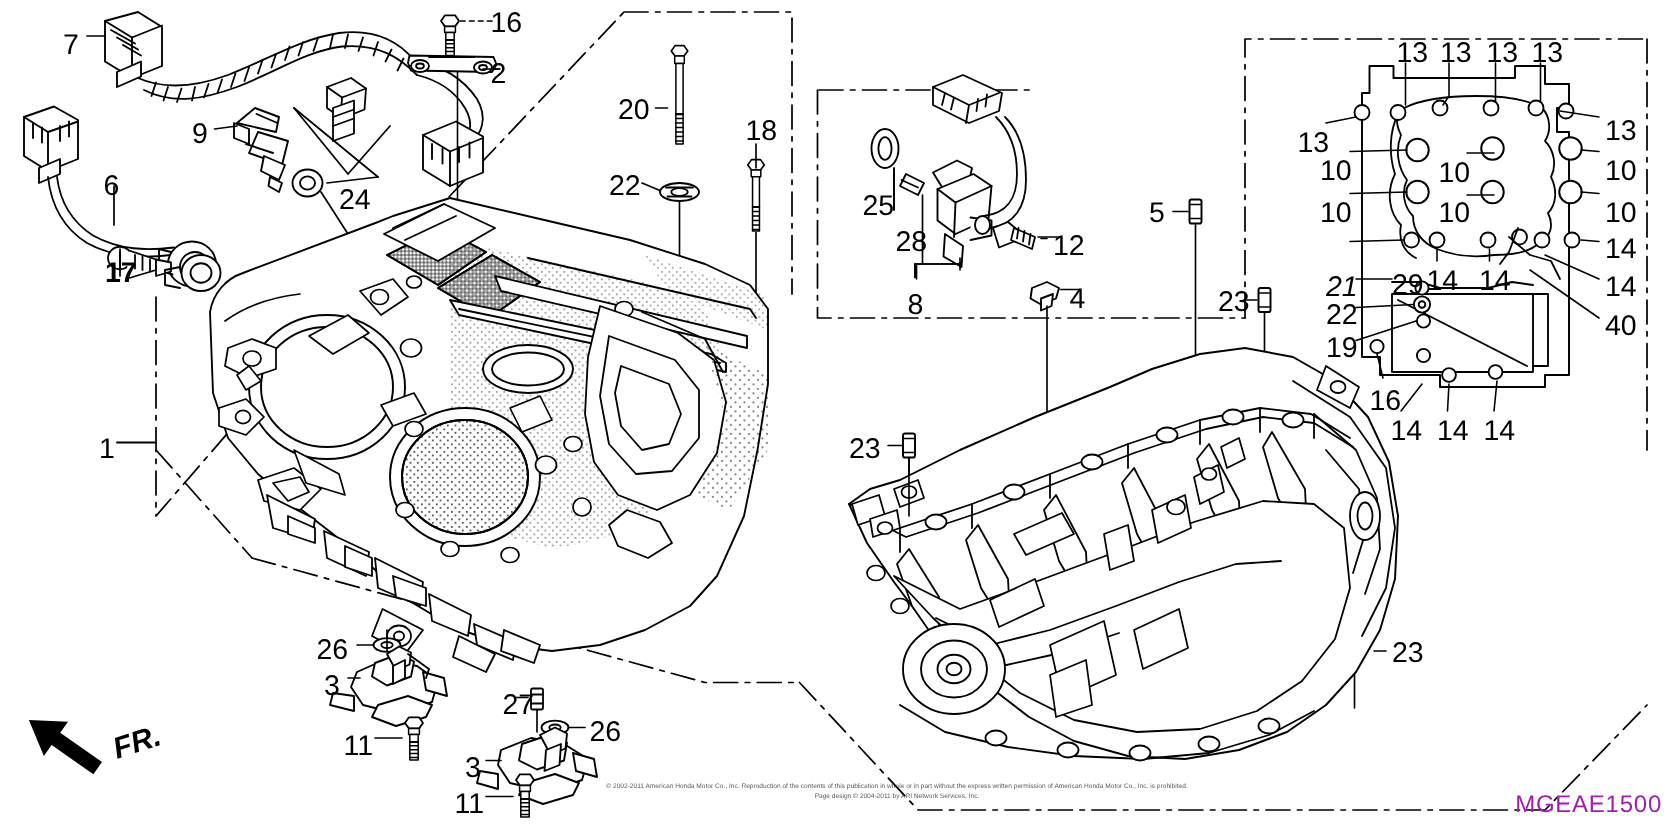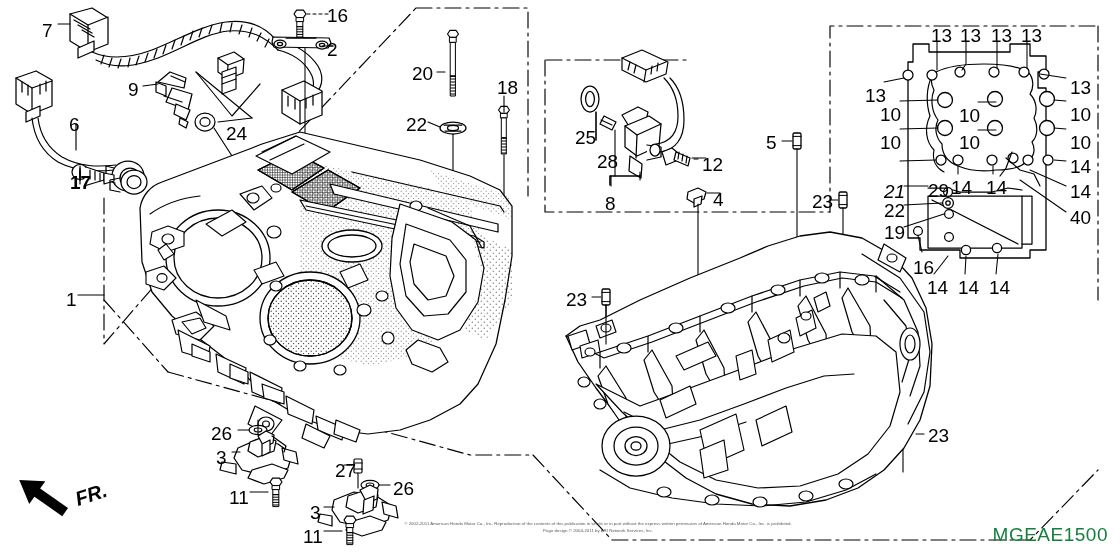--- a/index.html
+++ b/index.html
@@ -14,23 +14,23 @@
     font-weight:400;
     color:#000;
     line-height:1;
     white-space:nowrap;
     letter-spacing:0px;
   }
   #partno{
     position:absolute;
     right:12px;bottom:14px;
     font-family:"Liberation Sans",sans-serif;
-    font-size:19px;
+    font-size:16px;
     letter-spacing:.5px;
-    color:#15803d;
+    color:#a21caf;
   }
   #copyright{
     position:absolute;
     left:318px;top:521px;
     width:560px;
     text-align:center;
     font-family:"Liberation Sans",sans-serif;
     font-size:4.4px;
     line-height:1.55;
     color:#2a2a2a;

